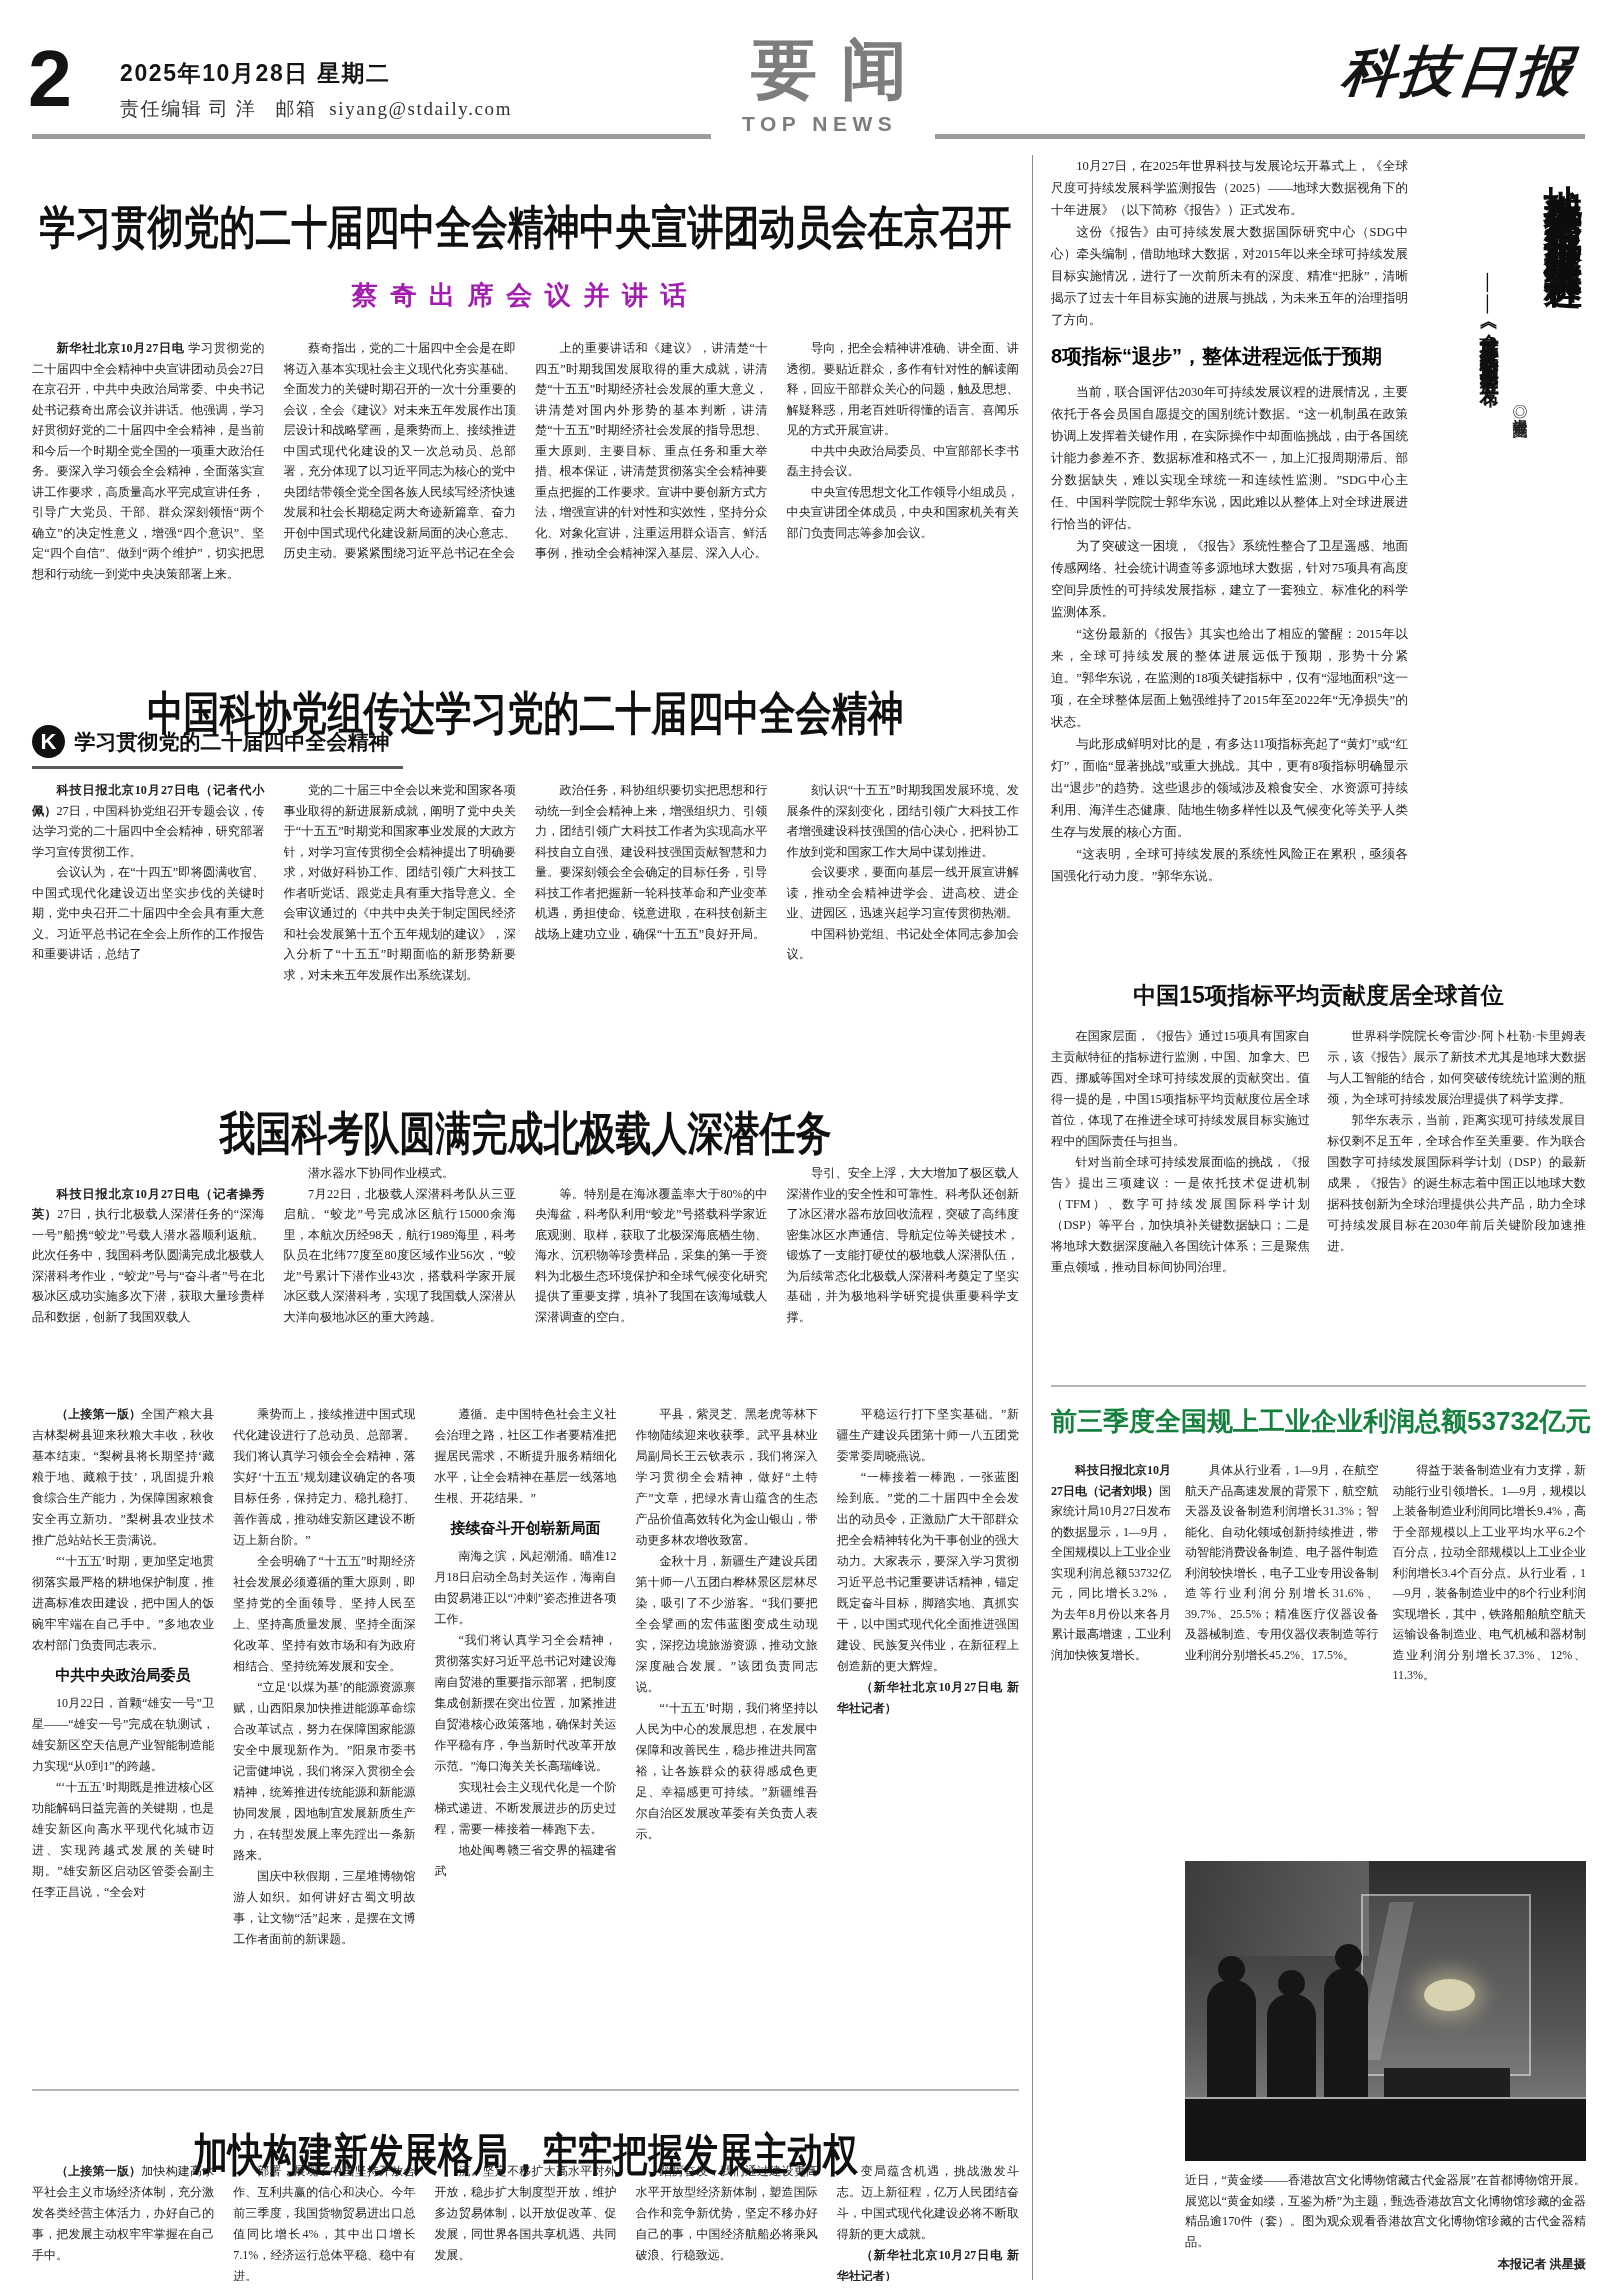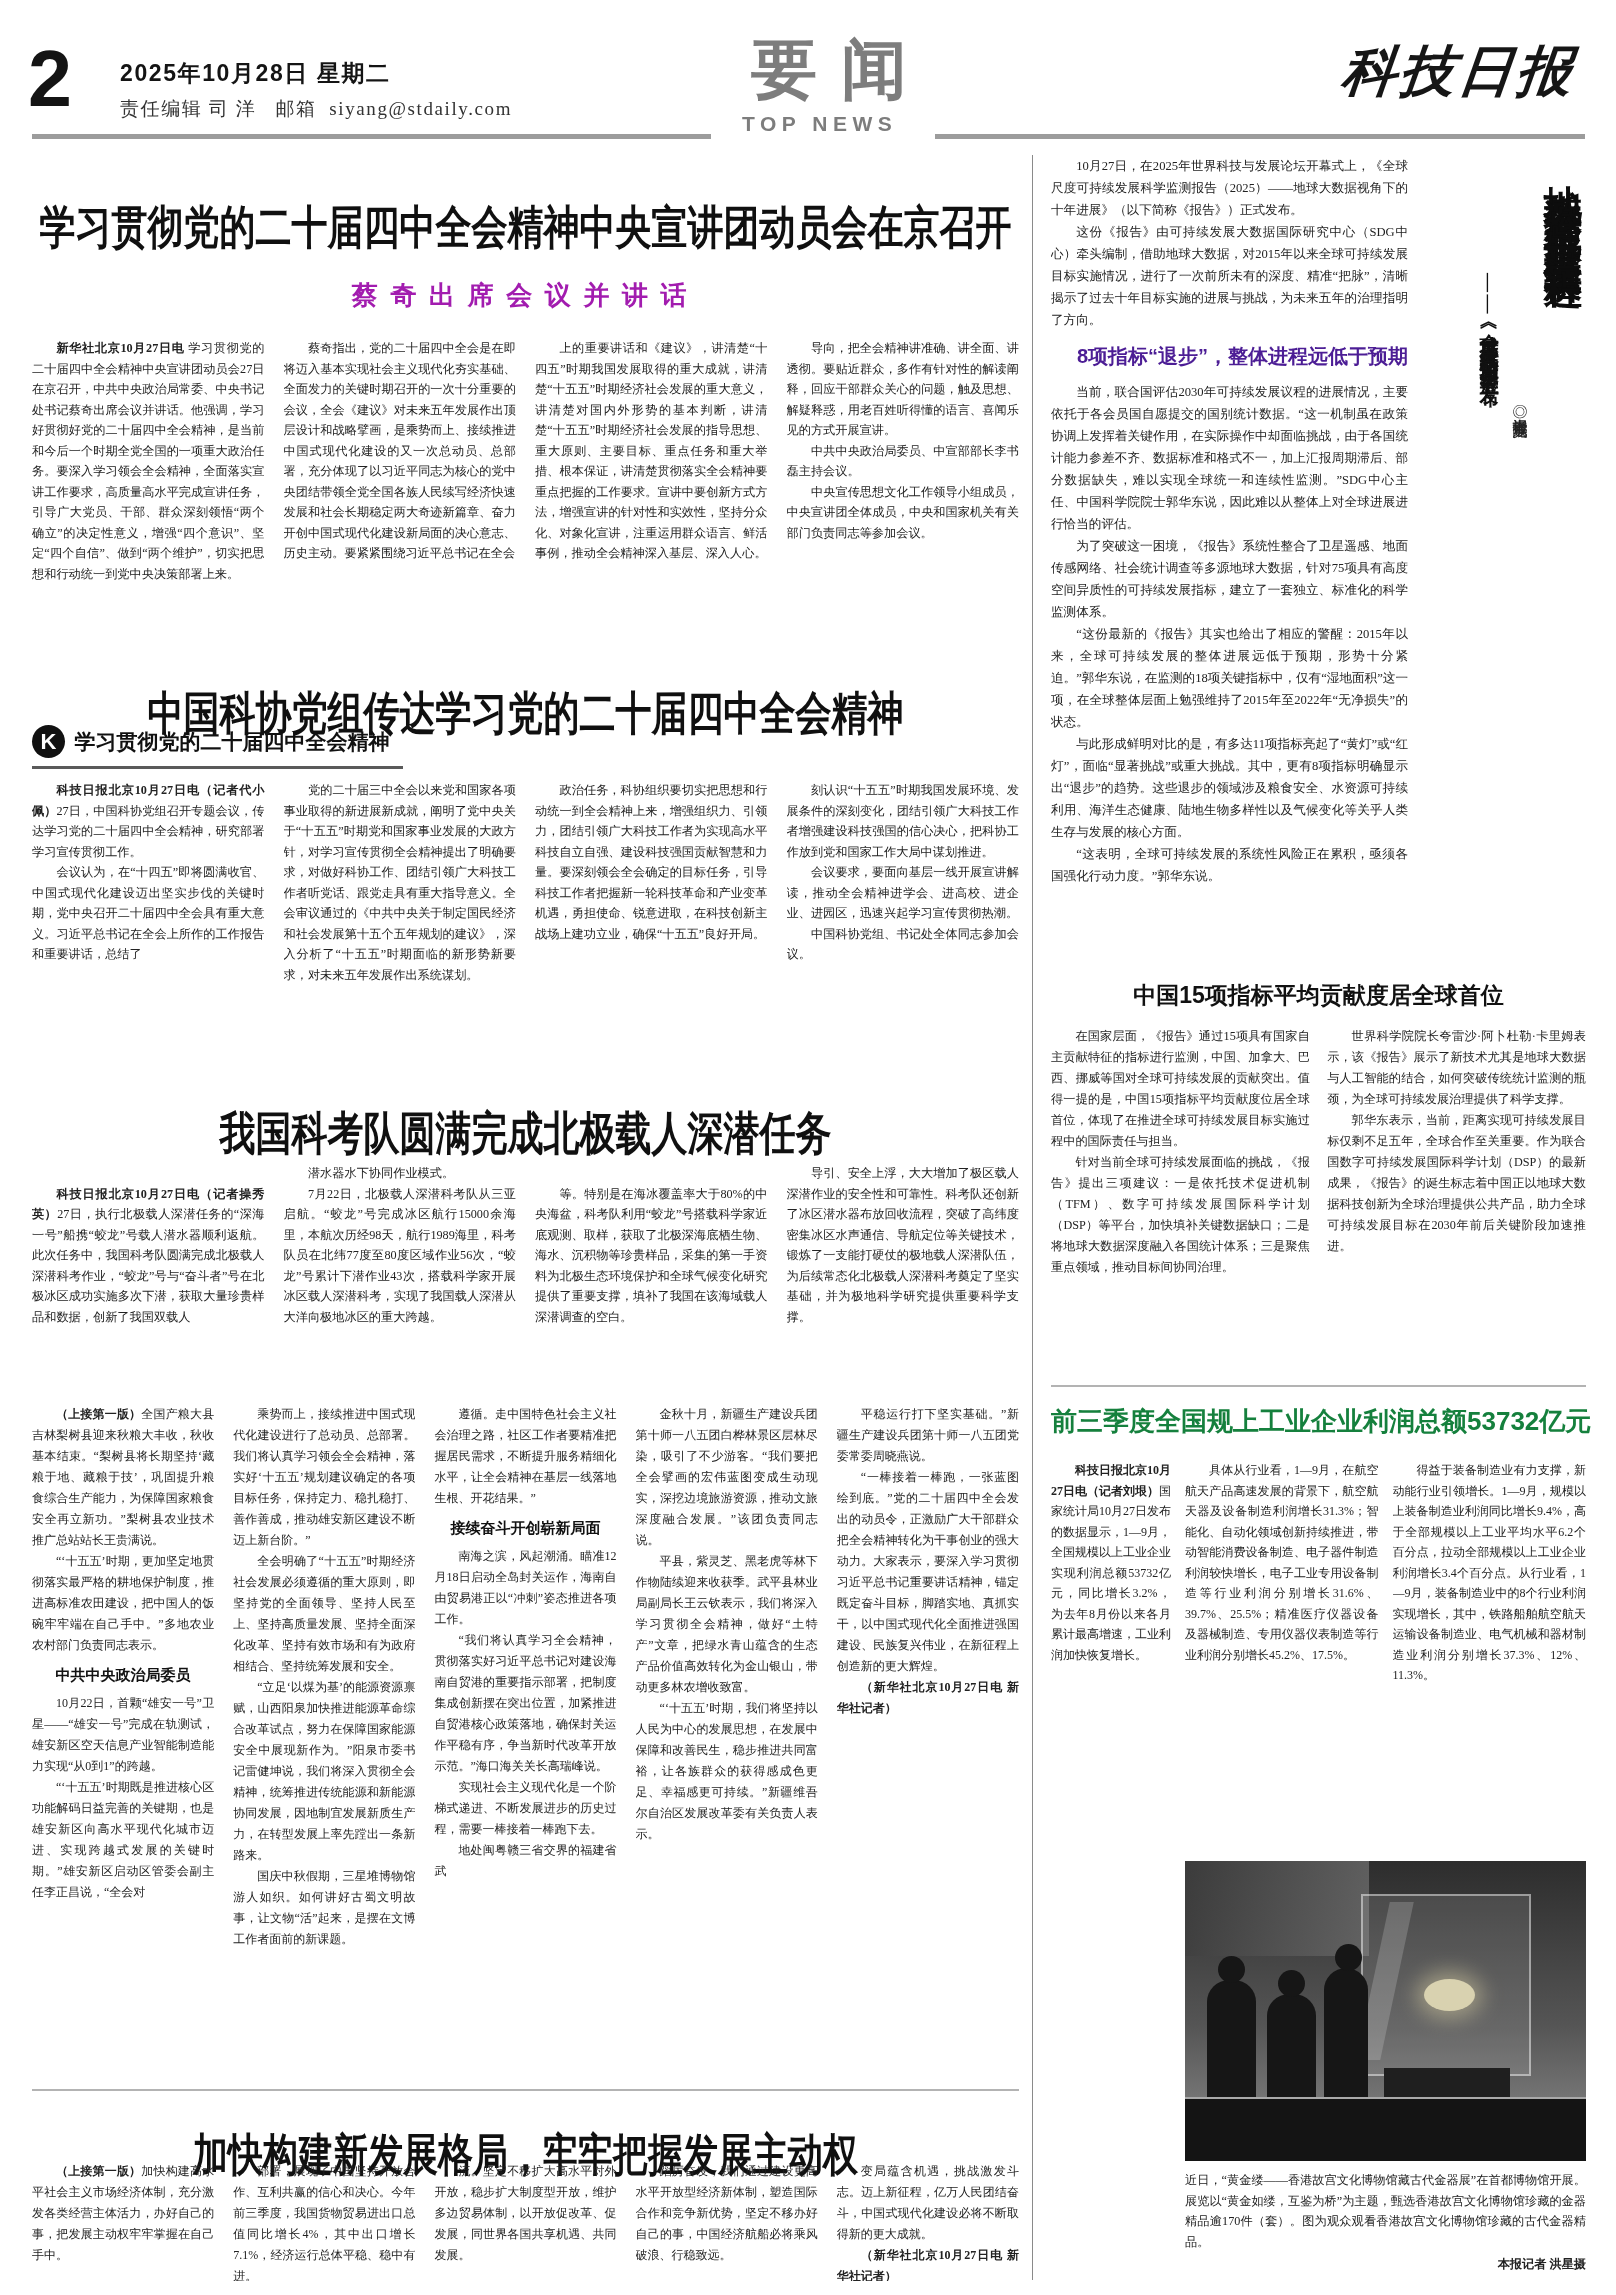--- a/index.html
+++ b/index.html
@@ -50,21 +50,21 @@
   .a3-b{top:1049px;height:278px;align-items:flex-end;}
   .cont-b{top:1404px;height:673px;}
   .cont-b .col,.bot-b .col{font-size:12px;line-height:21px;}
   .rule-cont{left:32px;width:987px;top:2089px;}
   .bot-b{top:2161px;height:120px;}
 
   
   .r1{left:1051px;top:155px;width:535px;height:818px;display:flex;overflow:hidden;}
   .r1-text{width:357px;font-size:12.6px;line-height:22px;text-align:justify;overflow:hidden;}
   .r1-text p{margin:0;text-indent:2em;}
-  .r1-text h4{margin:11px 0;text-align:right;font-family:"Liberation Sans",sans-serif;font-weight:900;font-size:20px;color:#4c1d95;line-height:28px;}
+  .r1-text h4{margin:11px 0;text-align:left;font-family:"Liberation Sans",sans-serif;font-weight:900;font-size:20px;color:#000000;line-height:28px;}
   .r1-vert{margin-left:auto;width:171px;height:100%;writing-mode:vertical-rl;}
   .vh{font-family:"Liberation Sans",sans-serif;font-weight:900;font-size:38px;letter-spacing:4.7px;color:#0d0d0d;line-height:46px;}
   .vby{font-size:15px;color:#222;padding-top:237px;line-height:24px;margin-right:8px;}
   .vsub{font-weight:700;font-size:19px;color:#111;padding-top:118px;letter-spacing:2.4px;line-height:27px;margin-right:4.7px;}
   .r-sub2{left:1051px;top:980px;width:535px;text-align:center;font-family:"Liberation Sans",sans-serif;font-weight:900;font-size:23px;color:#111;}
   .r-mid{left:1051px;top:1026px;width:535px;height:350px;display:flex;gap:17.4px;overflow:hidden;}
   .r-mid .col{flex:1;font-size:12.2px;line-height:21px;text-align:justify;overflow:hidden;}
   .r-rule{left:1051px;width:535px;top:1385px;}
   .r2-h{left:1051px;top:1404px;width:535px;text-align:center;font-family:"Liberation Sans",sans-serif;
         font-weight:900;font-size:26px;color:#15803d;white-space:nowrap;}
@@ -188,22 +188,22 @@
       </div>
       <div class="col">
         <p>遵循。走中国特色社会主义社会治理之路，社区工作者要精准把握居民需求，不断提升服务精细化水平，让全会精神在基层一线落地生根、开花结果。”</p>
         <h4>接续奋斗开创崭新局面</h4>
         <p>南海之滨，风起潮涌。瞄准12月18日启动全岛封关运作，海南自由贸易港正以“冲刺”姿态推进各项工作。</p>
         <p>“我们将认真学习全会精神，贯彻落实好习近平总书记对建设海南自贸港的重要指示部署，把制度集成创新摆在突出位置，加紧推进自贸港核心政策落地，确保封关运作平稳有序，争当新时代改革开放示范。”海口海关关长高瑞峰说。</p>
         <p>实现社会主义现代化是一个阶梯式递进、不断发展进步的历史过程，需要一棒接着一棒跑下去。</p>
         <p>地处闽粤赣三省交界的福建省武</p>
       </div>
       <div class="col">
+        <p>平县，紫灵芝、黑老虎等林下作物陆续迎来收获季。武平县林业局副局长王云钦表示，我们将深入学习贯彻全会精神，做好“土特产”文章，把绿水青山蕴含的生态产品价值高效转化为金山银山，带动更多林农增收致富。</p>
         <p>金秋十月，新疆生产建设兵团第十师一八五团白桦林景区层林尽染，吸引了不少游客。“我们要把全会擘画的宏伟蓝图变成生动现实，深挖边境旅游资源，推动文旅深度融合发展。”该团负责同志说。</p>
-        <p>平县，紫灵芝、黑老虎等林下作物陆续迎来收获季。武平县林业局副局长王云钦表示，我们将深入学习贯彻全会精神，做好“土特产”文章，把绿水青山蕴含的生态产品价值高效转化为金山银山，带动更多林农增收致富。</p>
         <p>“‘十五五’时期，我们将坚持以人民为中心的发展思想，在发展中保障和改善民生，稳步推进共同富裕，让各族群众的获得感成色更足、幸福感更可持续。”新疆维吾尔自治区发展改革委有关负责人表示。</p>
       </div>
       <div class="col">
         <p>平稳运行打下坚实基础。”新疆生产建设兵团第十师一八五团党委常委周晓燕说。</p>
         <p>“一棒接着一棒跑，一张蓝图绘到底。”党的二十届四中全会发出的动员令，正激励广大干部群众把全会精神转化为干事创业的强大动力。大家表示，要深入学习贯彻习近平总书记重要讲话精神，锚定既定奋斗目标，脚踏实地、真抓实干，以中国式现代化全面推进强国建设、民族复兴伟业，在新征程上创造新的更大辉煌。</p>
         <p class="pb">（新华社北京10月27日电 新华社记者）</p>
       </div>
     </div>
 
   <div class="abs thinrule rule-cont"></div>

